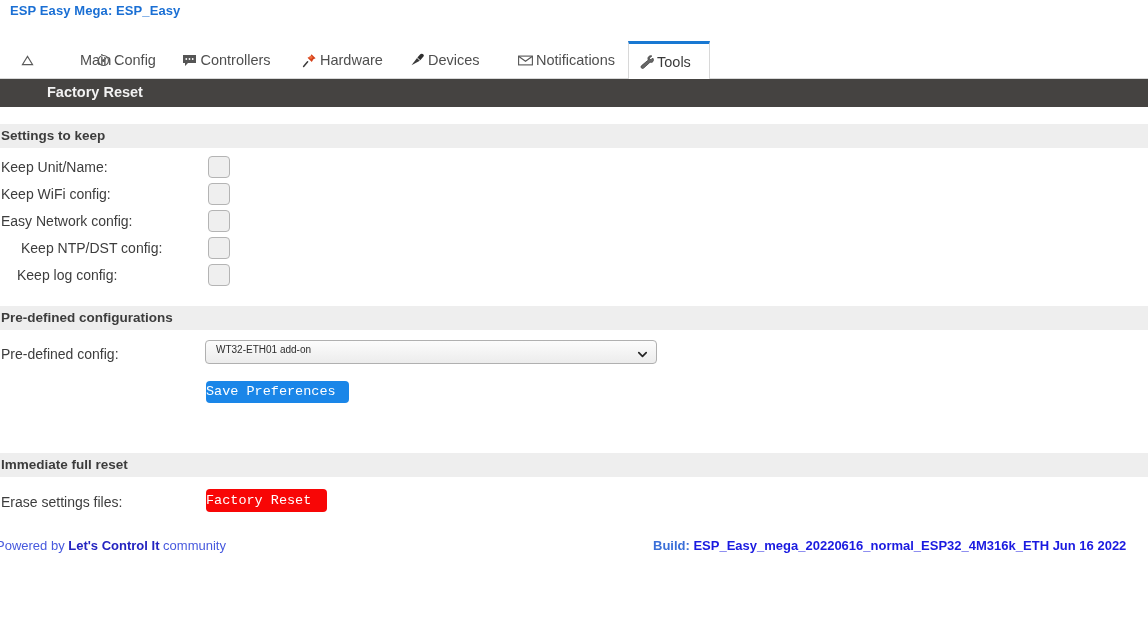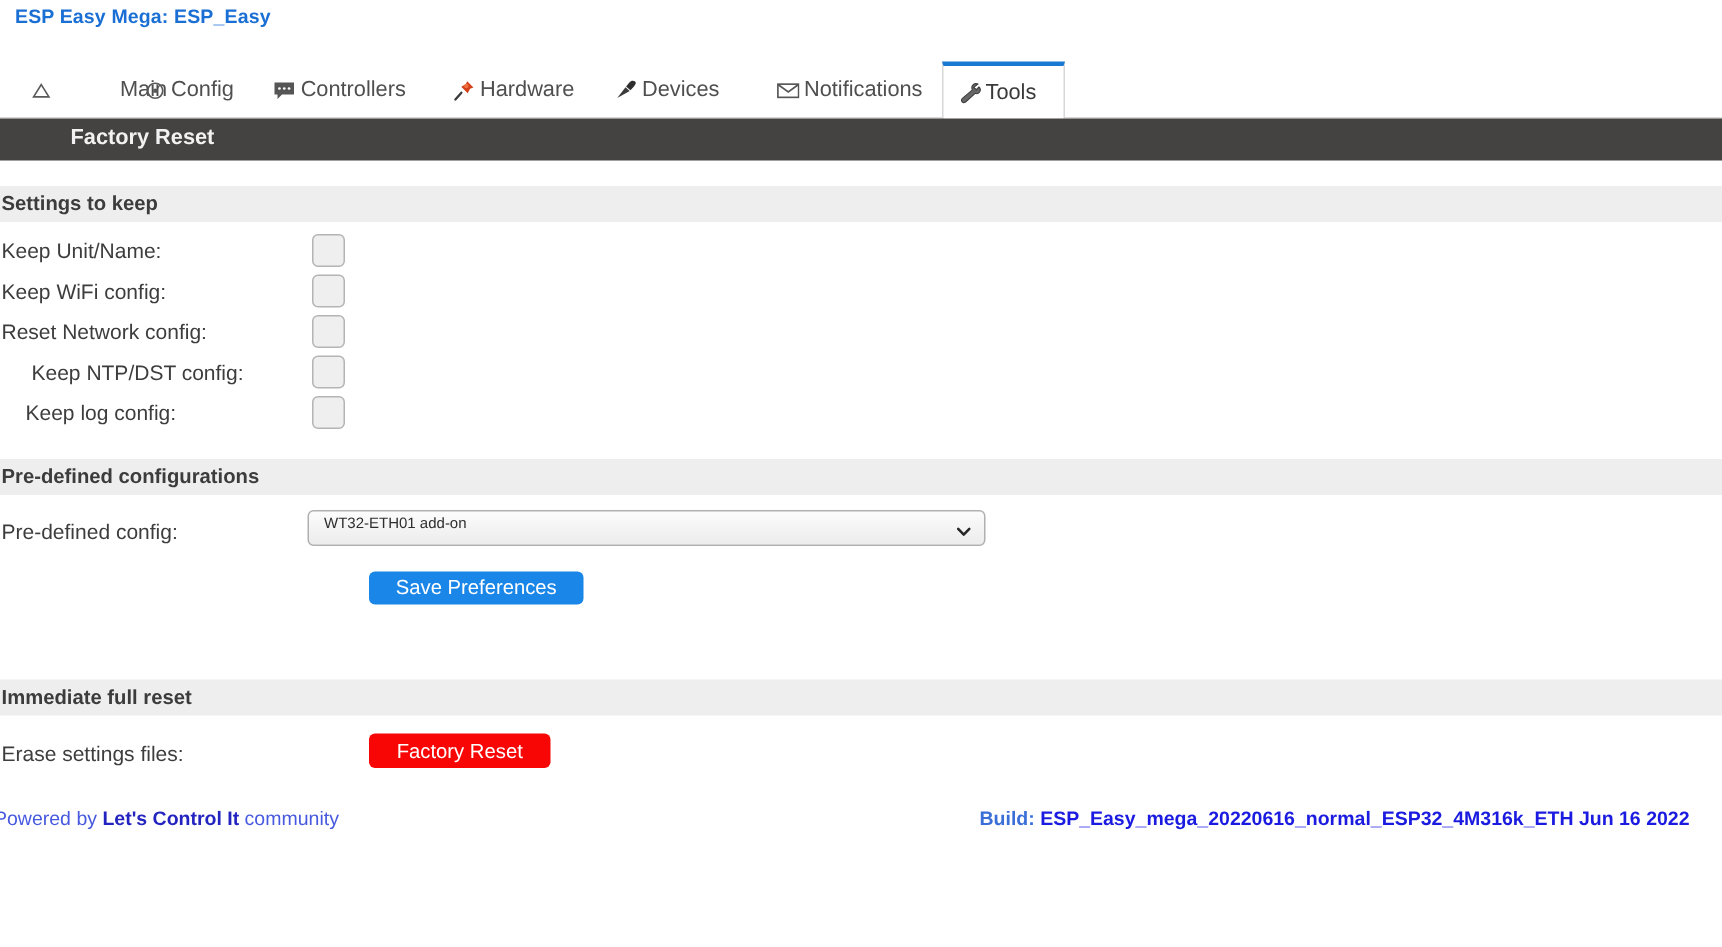--- a/index.html
+++ b/index.html
@@ -161,27 +161,26 @@
     width: 11px;
     height: 11px;
   }
 
   
   .btn {
     position: absolute;
     border: none;
     border-radius: 4px;
     color: #ffffff;
-    font-family: Liberation Sans, sans-serif;
+    font-family: Liberation Mono, monospace;
     font-size: 13.5px;
     cursor: pointer;
     padding: 0;
-    text-align: center;
-    white-space: nowrap;
-    margin-left: 40px;
+    text-align: left;
+    white-space: nowrap;
   }
   .btn-blue {
     left: 206px;
     top: 381px;
     width: 143px;
     height: 22px;
     background: #1a86e8;
     line-height: 22px;
   }
   .btn-red {
@@ -302,21 +301,21 @@
   <div class="sect" style="top:124px;">
     <div class="stxt">Settings to keep</div>
   </div>
 
   <div class="row-label" style="top:159px;">Keep Unit/Name:</div>
   <div class="cbox" style="top:156px;"></div>
 
   <div class="row-label" style="top:186px;">Keep WiFi config:</div>
   <div class="cbox" style="top:183px;"></div>
 
-  <div class="row-label" style="top:213px;">Reset Network config:</div>
+  <div class="row-label" style="top:213px;">Easy Network config:</div>
   <div class="cbox" style="top:210px;"></div>
 
   <div class="row-label" style="top:240px;margin-left:20px;">Keep NTP/DST config:</div>
   <div class="cbox" style="top:237px;"></div>
 
   <div class="row-label" style="top:267px;padding-left:16px;">Keep log config:</div>
   <div class="cbox" style="top:264px;"></div>
 
   <div class="sect" style="top:306px;">
     <div class="stxt">Pre-defined configurations</div>

